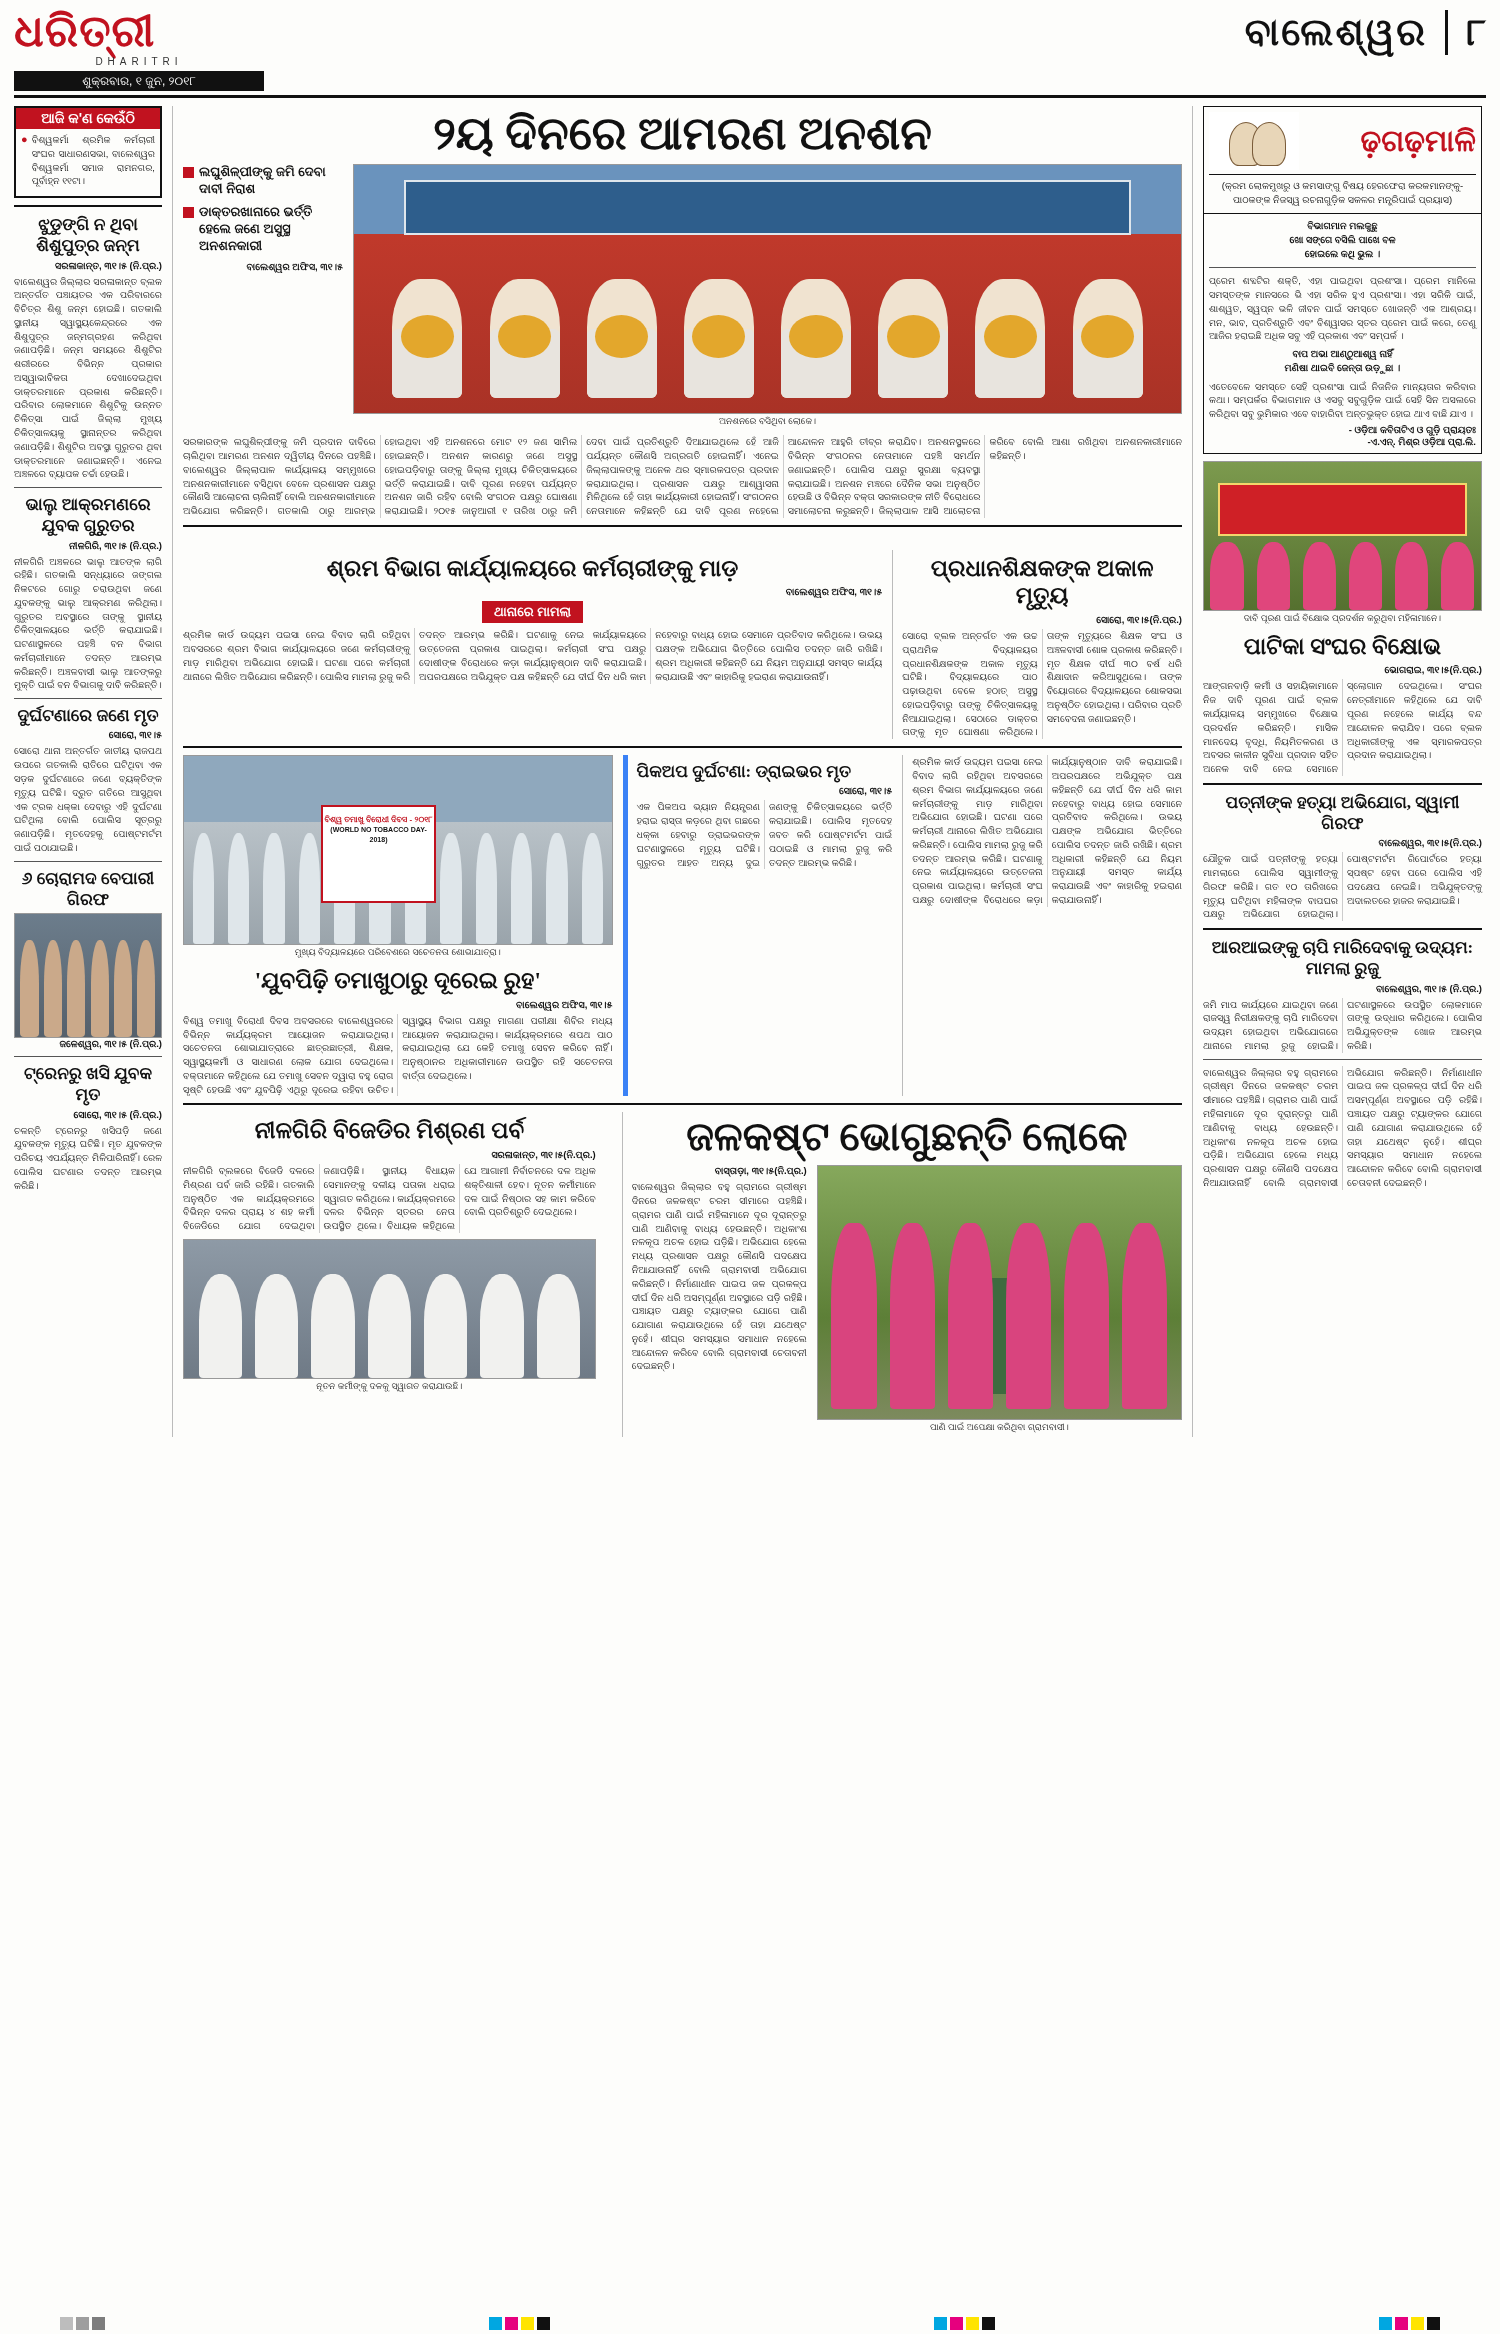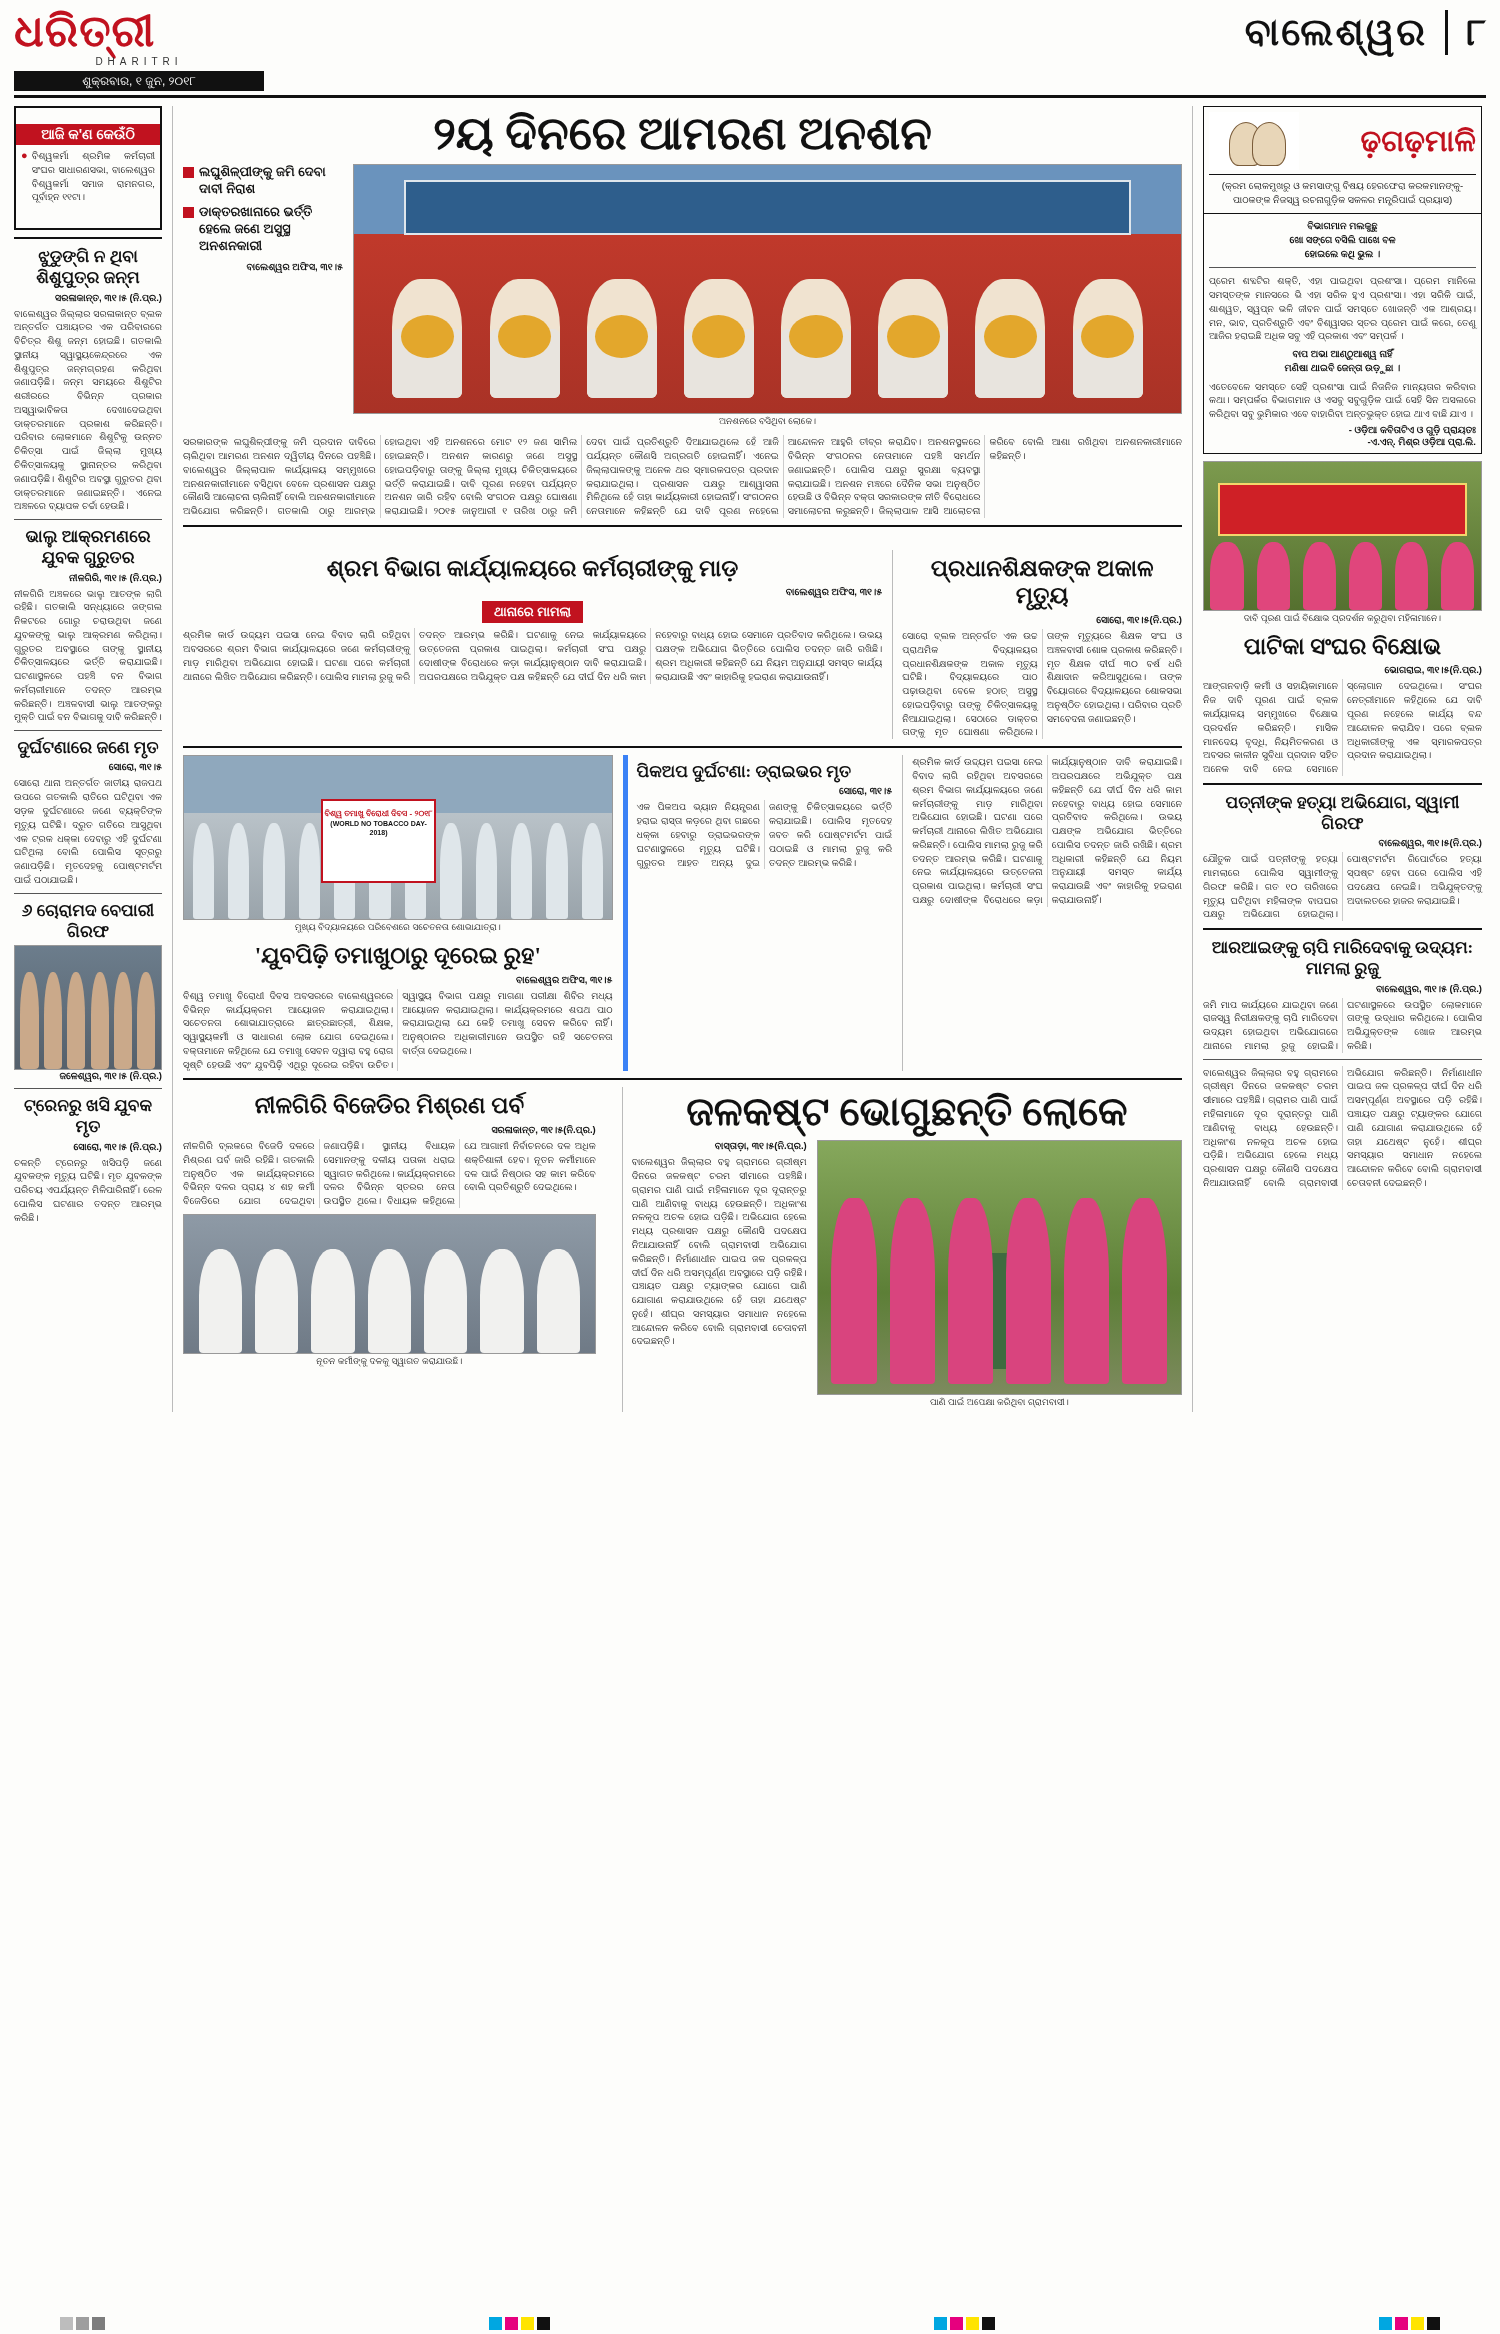--- a/index.html
+++ b/index.html
@@ -30,21 +30,21 @@
   
   .cols { display:flex; gap:10px; margin-top:8px; }
   .col { }
   .c-left { width:148px; }
   .c-mid  { width:1010px; }
   .c-right{ width:290px; }
 
   .rule-v { border-left:1px solid #bbb; }
 
   
-  .hl-box { border:2px solid #111; padding:20px 5px; margin-bottom:7px; }
+  .hl-box { border:2px solid #111; padding:4px 5px; margin-bottom:7px; }
   .hl-title { background:#c1121f; color:#fff; font-size:14px; font-weight:bold; text-align:center; padding:2px 0; margin:-4px -5px 4px -5px; }
   .tiny { font-size:9.5px; line-height:1.45; text-align:justify; color:#1a1a1a; }
   .bullet { display:flex; gap:4px; margin-bottom:4px; }
   .bullet .dot { color:#c1121f; font-size:11px; line-height:1.2; }
 
   .hdl-sm { font-size:17px; font-weight:bold; line-height:1.25; text-align:center; margin:6px 0 3px; font-family:"Liberation Serif", serif;}
   .hdl-md { font-size:23px; font-weight:bold; line-height:1.2; text-align:center; margin:5px 0 4px; font-family:"Liberation Serif", serif;}
   .hdl-lg { font-size:40px; font-weight:bold; line-height:1.1; text-align:center; margin:3px 0 6px; font-family:"Liberation Serif", serif;}
   .hdl-xl { font-size:46px; font-weight:bold; line-height:1.05; text-align:center; margin:4px 0 6px; font-family:"Liberation Serif", serif;}
 
@@ -60,21 +60,21 @@
   .photo { position:relative; overflow:hidden; background:#cfd4d8; border:1px solid #999; }
   .cap { font-size:9px; text-align:center; padding:2px 0 4px; color:#222; }
 
   .ph-anashan { height:250px; background:linear-gradient(#6a93bd 0%, #6a93bd 28%, #c0392b 28%, #a93226 100%); }
   .ph-anashan .banner { position:absolute; top:6%; left:6%; right:6%; height:22%; background:#2e5e8c; border:2px solid #dfe6ec; }
   .ph-anashan .row { position:absolute; bottom:6%; left:3%; right:3%; height:56%; display:flex; justify-content:space-around; align-items:flex-end; }
   .ph-anashan .person { width:9%; height:86%; background:#f0e3d0; border-radius:40% 40% 6px 6px; position:relative; }
   .ph-anashan .person:after { content:""; position:absolute; bottom:0; left:0; right:0; height:58%; background:#e8e4de; border-radius:6px; }
   .ph-anashan .person:before { content:""; position:absolute; top:30%; left:12%; right:12%; height:36%; background:#e3a72c; border-radius:50%; z-index:2;}
 
-  .ph-tobacco { height:165px; background:linear-gradient(#8fa8bd 0%, #8fa8bd 35%, #b9c2c8 35%, #9aa4ab 100%); }
+  .ph-tobacco { height:190px; background:linear-gradient(#8fa8bd 0%, #8fa8bd 35%, #b9c2c8 35%, #9aa4ab 100%); }
   .ph-tobacco .crowd { position:absolute; bottom:0; left:0; right:0; height:74%; display:flex; align-items:flex-end; justify-content:space-between; padding:0 2%;}
   .ph-tobacco .crowd span { width:5.2%; height:80%; background:#dfe6ea; border-radius:45% 45% 3px 3px; }
   .ph-tobacco .banner { position:absolute; top:26%; left:32%; width:27%; height:52%; background:#fff; border:2px solid #c1121f; }
 
   .ph-women { height:150px; background:linear-gradient(#7c9a4e 0%, #55702f 100%); }
   .ph-women .banner { position:absolute; top:14%; left:5%; right:5%; height:36%; background:#cf2026; border:2px solid #f3d66b; }
   .ph-women .ppl { position:absolute; bottom:0; left:0; right:0; height:52%; display:flex; justify-content:space-around; align-items:flex-end; }
   .ph-women .ppl span { width:12%; height:88%; background:#e0467c; border-radius:45% 45% 4px 4px; }
 
   .ph-water { height:255px; background:linear-gradient(#86a85c 0%, #5d7f37 60%, #7d8a5e 100%); }

